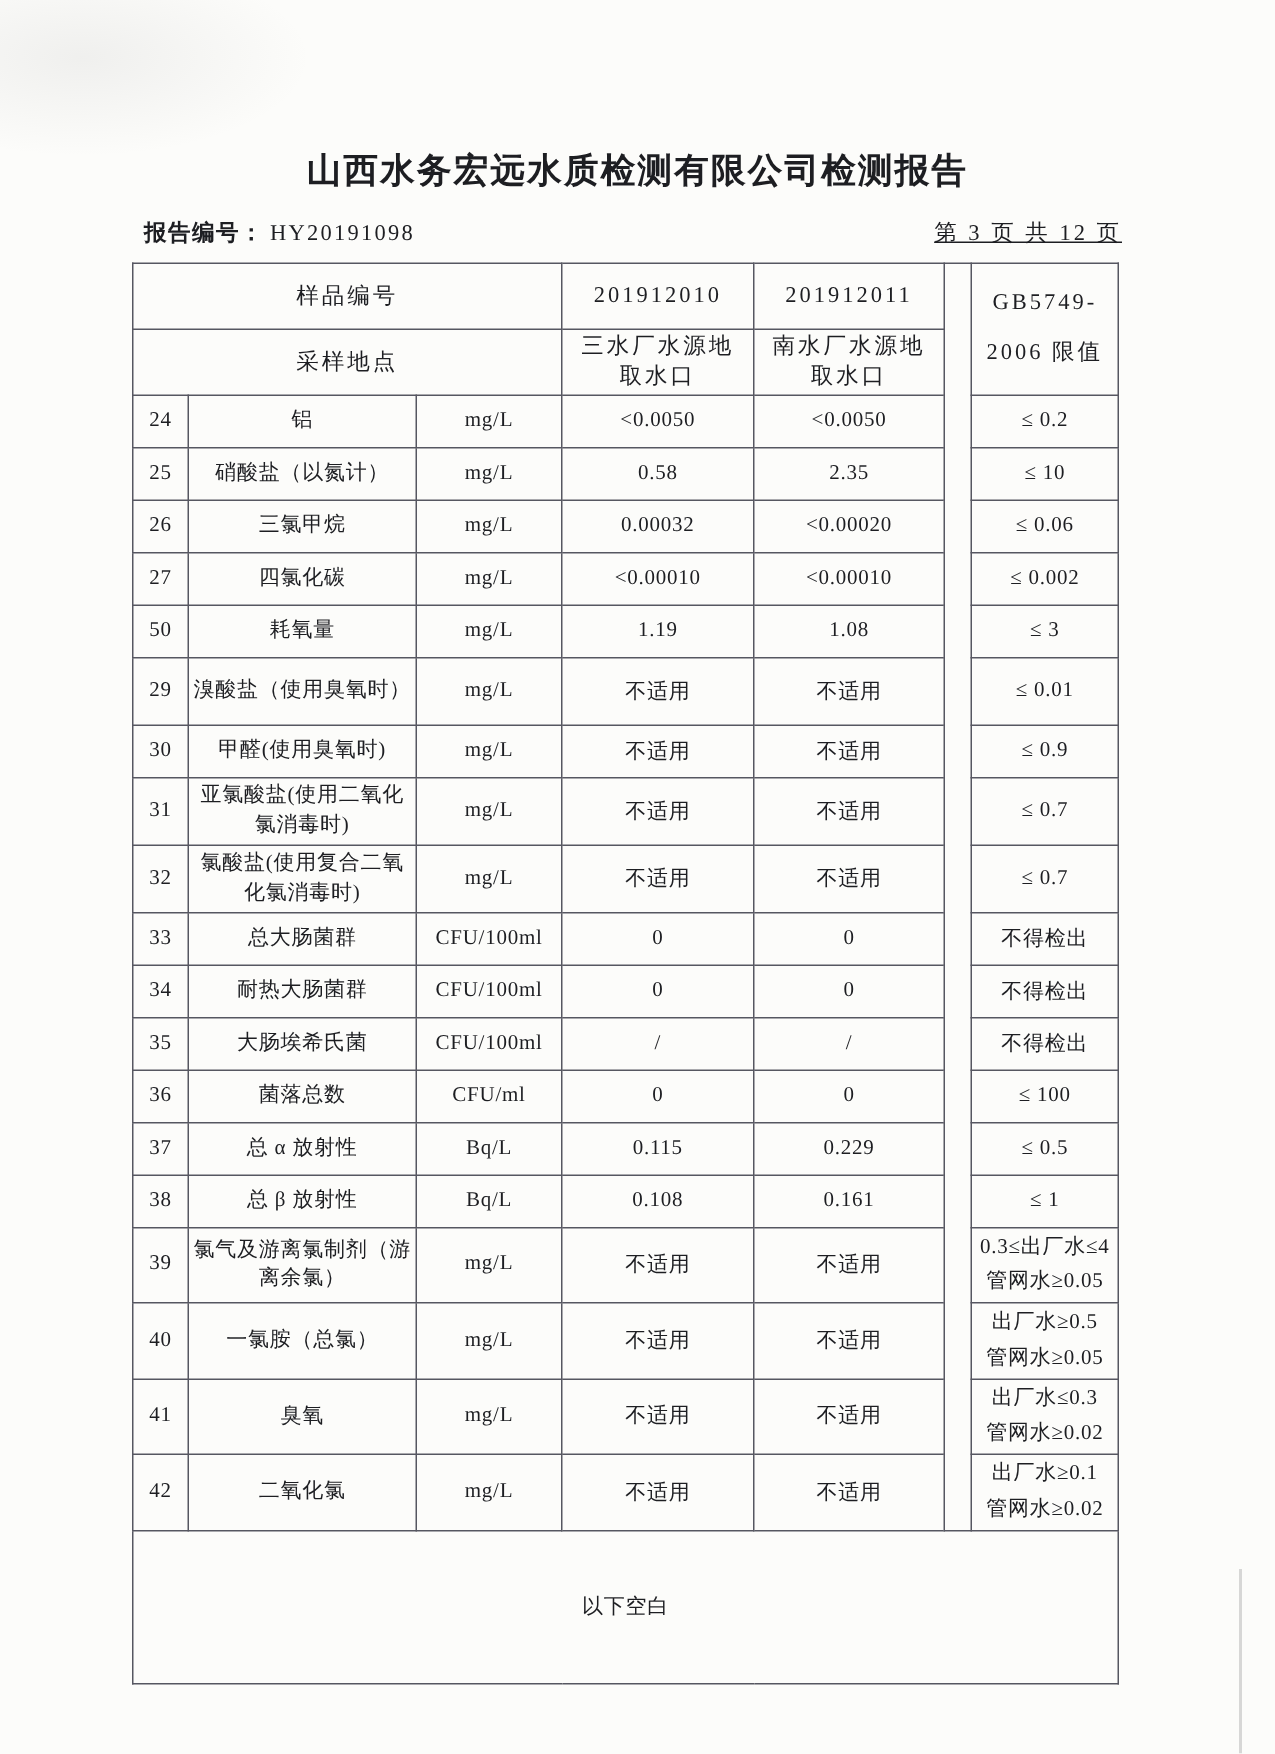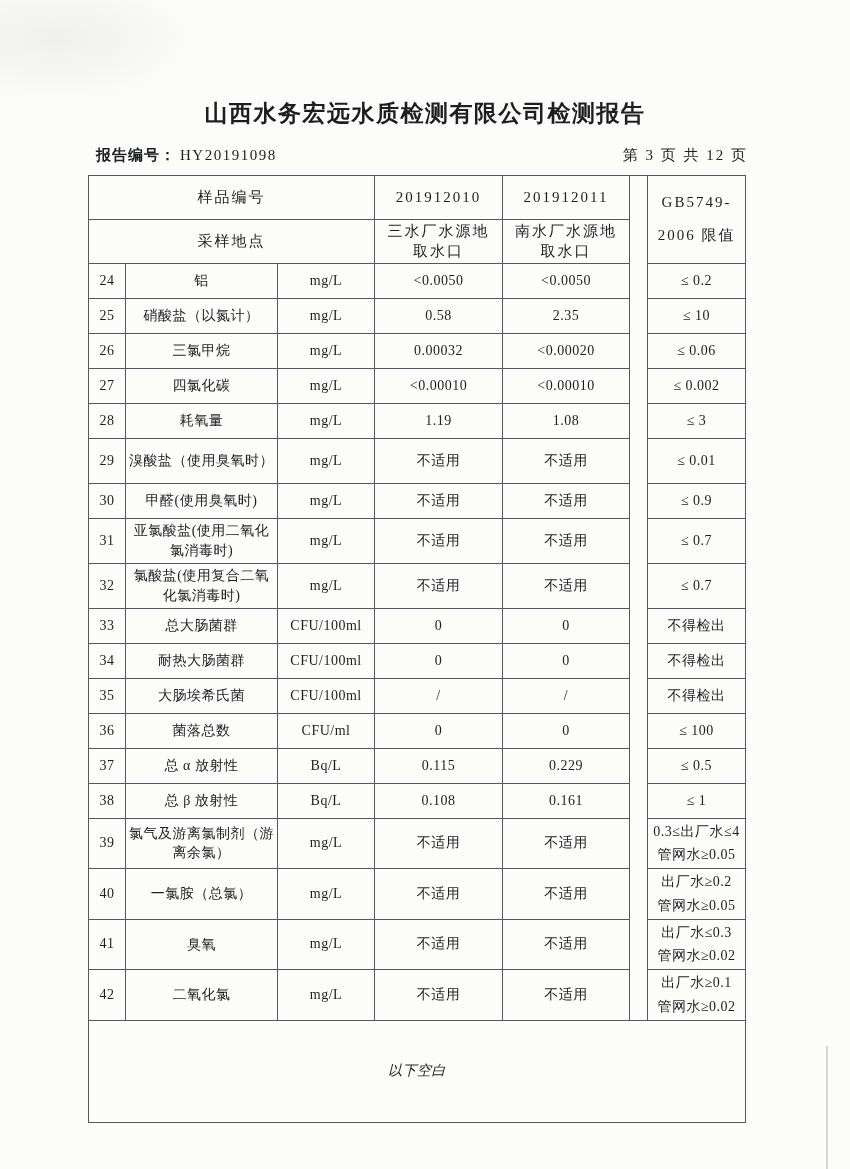--- a/index.html
+++ b/index.html
@@ -23,21 +23,21 @@
     margin:98px 0 0 0; text-align:center;
     font-family:"Liberation Sans","DejaVu Sans",sans-serif;
     font-size:23px; font-weight:bold; letter-spacing:1.5px;
   }
   .meta {
     display:flex; justify-content:space-between; align-items:flex-start;
     margin:17px 102px 0 96px; font-size:15px;
   }
   .meta .label { font-weight:bold; letter-spacing:1px; }
   .meta .value { letter-spacing:1.5px; margin-left:4px; }
-  .meta-right  { letter-spacing:2px; }
+  .meta-right  { letter-spacing:2px;text-decoration:underline; }
 
   table.report {
     margin:10px 0 0 88px; width:657px;
     border-collapse:collapse; table-layout:fixed;
   }
   table.report td {
     border:1px solid #565761; text-align:center; vertical-align:middle;
     font-size:14px; padding:1px 2px; letter-spacing:0.5px;
     overflow:hidden;
   }
@@ -52,21 +52,21 @@
   tr.t46  td { height:44px; }
   tr.h38  td { height:36px; }
 
   td.name { text-align:left; padding:2px 4px 2px 13px; font-size:15px;
             line-height:1.4; letter-spacing:1px; }
   td.no   { letter-spacing:1px; }
   td.lim  { letter-spacing:1px;margin-left:48px; }
   td.limit-sm { font-size:10.5px; white-space:pre-line; line-height:1.7;
                 letter-spacing:0; padding:2px 1px; }
   td.blank { height:99px; text-align:left; vertical-align:top;
-             padding:3px 8px; font-size:14px; letter-spacing:1px;font-style:italic; }
+             padding:3px 8px; font-size:14px; letter-spacing:1px; }
 </style>
 </head>
 <body>
 
 <h1 class="page-title">山西水务宏远水质检测有限公司检测报告</h1>
 
 <div class="meta">
   <div class="meta-left">
     <span class="label">报告编号：</span><span class="value">HY20191098</span>
   </div>
@@ -127,21 +127,21 @@
   </tr>
   <tr class="std">
     <td class="no">27</td>
     <td class="name">四氯化碳</td>
     <td>mg/L</td>
     <td>&lt;0.00010</td>
     <td>&lt;0.00010</td>
     <td class="lim">≤ 0.002</td>
   </tr>
   <tr class="std">
-    <td class="no">28</td>
+    <td class="no">50</td>
     <td class="name">耗氧量</td>
     <td>mg/L</td>
     <td>1.19</td>
     <td>1.08</td>
     <td class="lim">≤ 3</td>
   </tr>
   <tr class="tall">
     <td class="no">29</td>
     <td class="name">溴酸盐（使用臭氧时）</td>
     <td>mg/L</td>
@@ -229,21 +229,21 @@
     <td>不适用</td>
     <td class="lim limit-sm">0.3≤出厂水≤4
 管网水≥0.05</td>
   </tr>
   <tr class="h38">
     <td class="no">40</td>
     <td class="name">一氯胺（总氯）</td>
     <td>mg/L</td>
     <td>不适用</td>
     <td>不适用</td>
-    <td class="lim limit-sm">出厂水≥0.2
+    <td class="lim limit-sm">出厂水≥0.5
 管网水≥0.05</td>
   </tr>
   <tr class="h38">
     <td class="no">41</td>
     <td class="name">臭氧</td>
     <td>mg/L</td>
     <td>不适用</td>
     <td>不适用</td>
     <td class="lim limit-sm">出厂水≤0.3
 管网水≥0.02</td>

